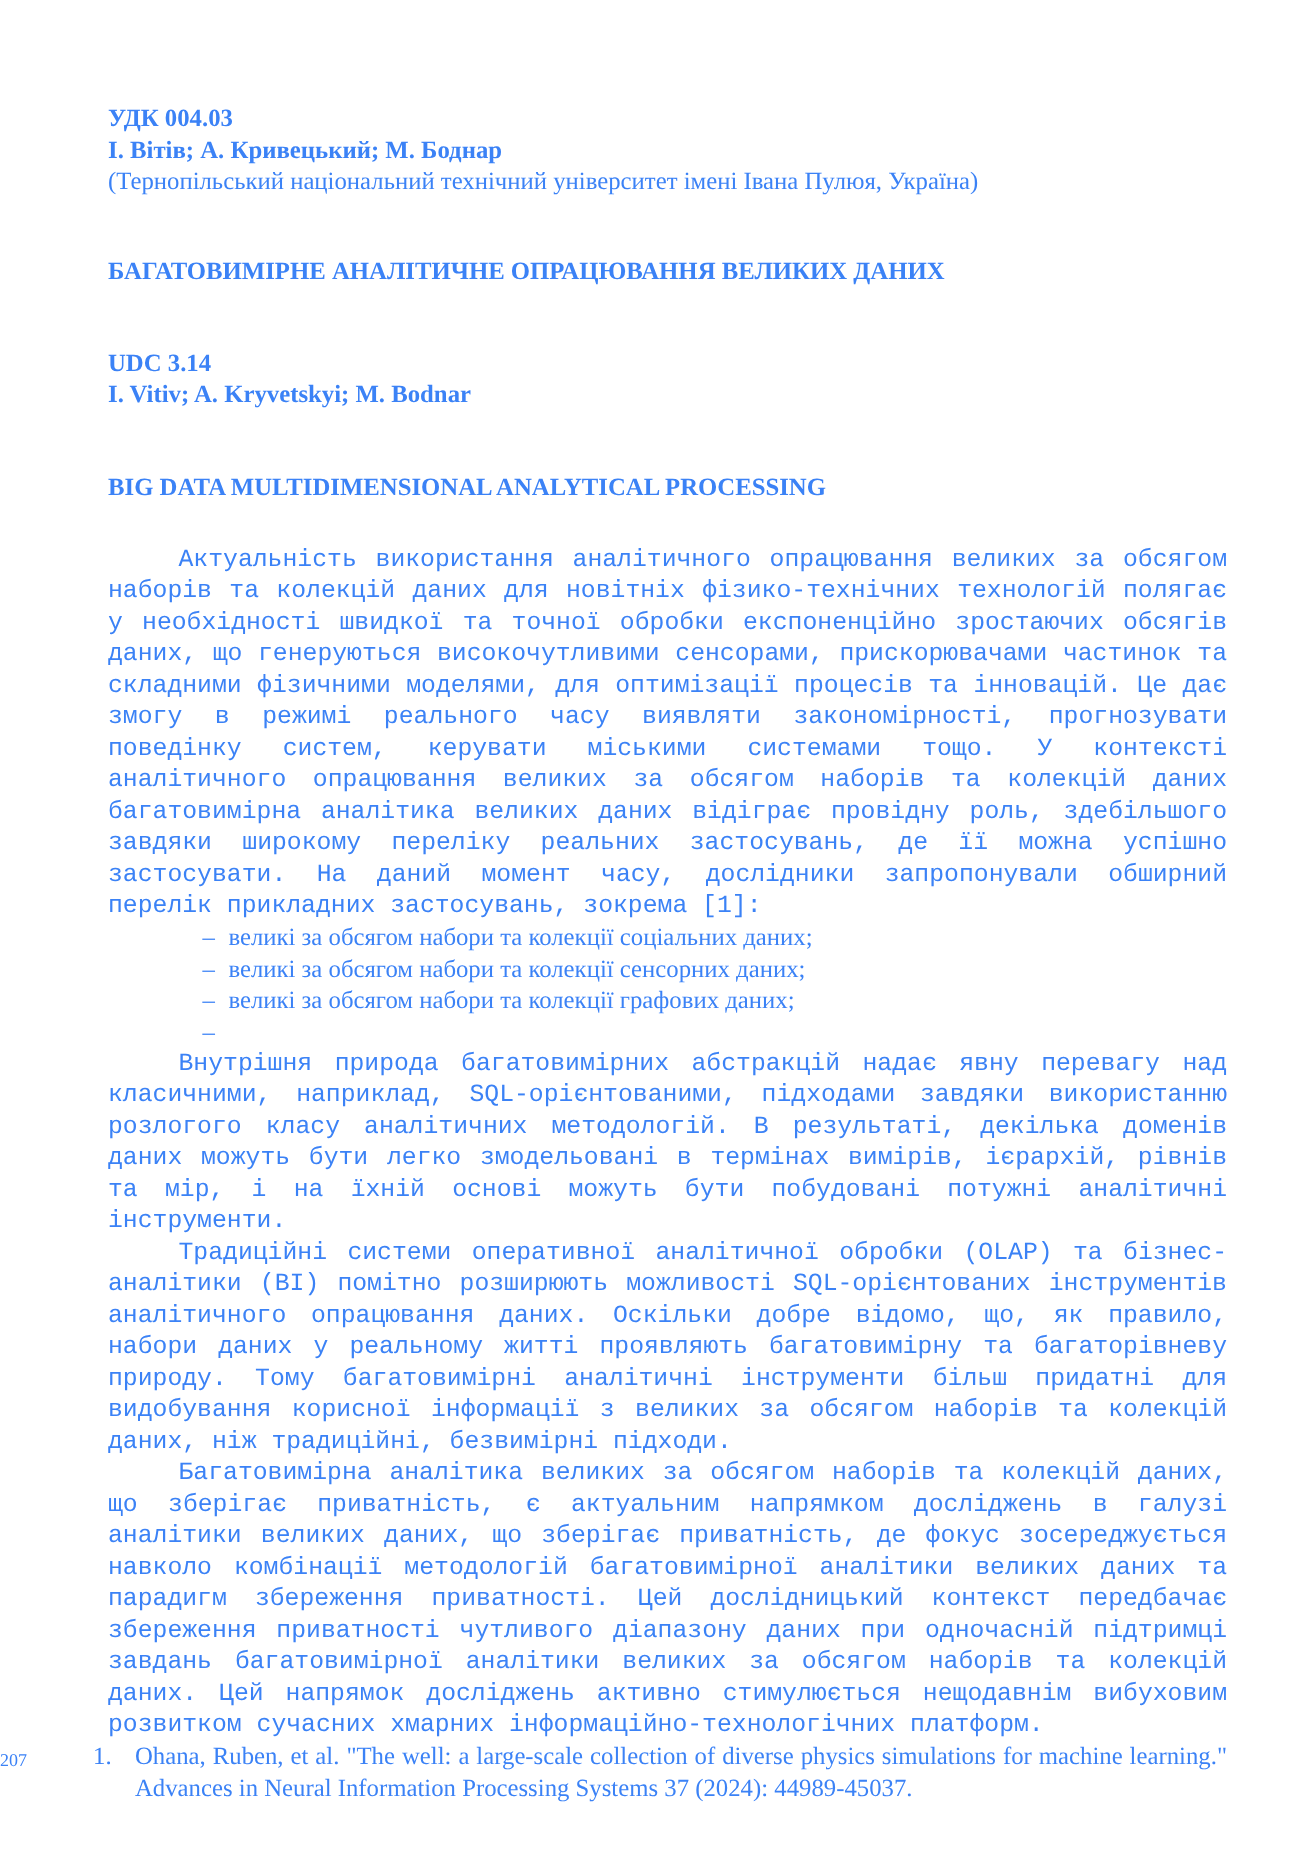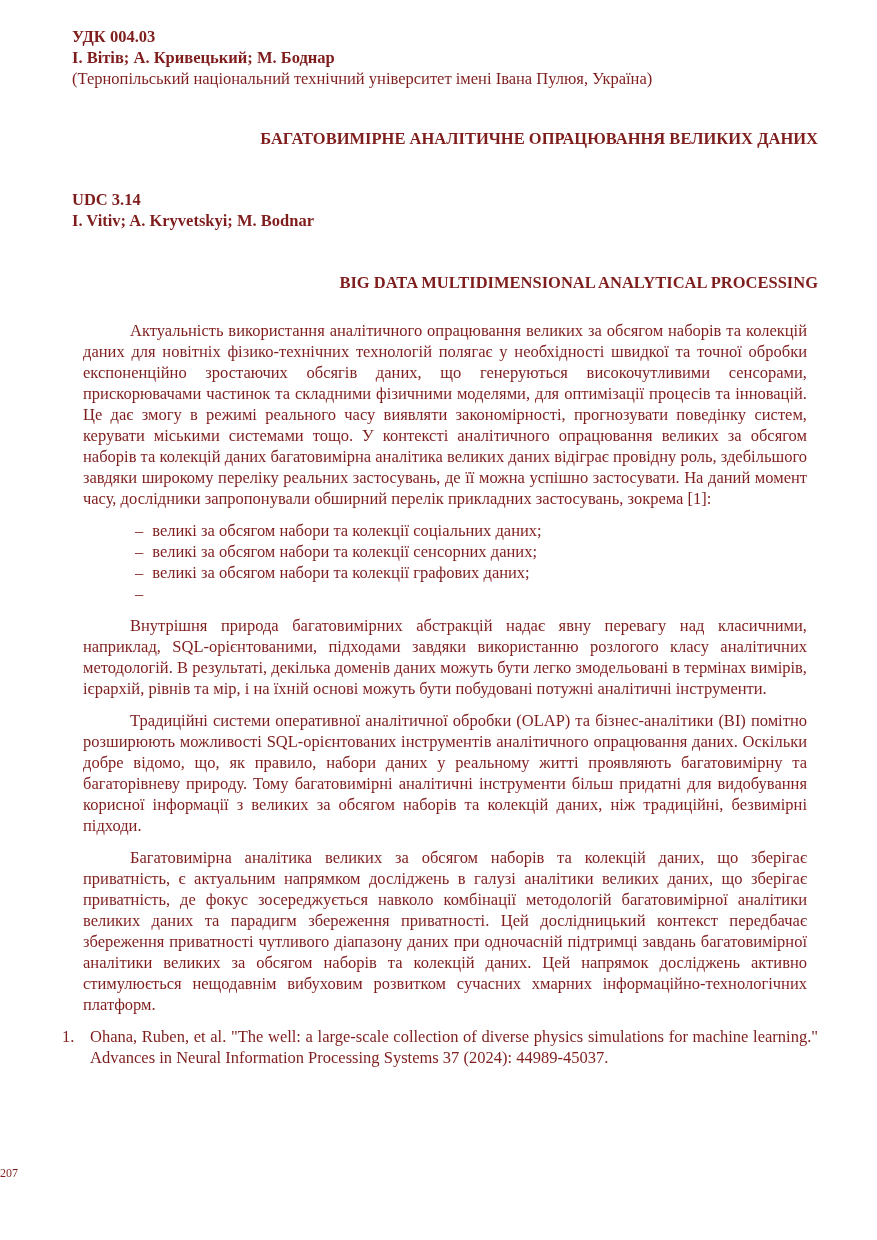--- a/index.html
+++ b/index.html
@@ -6,41 +6,42 @@
     margin: 0;
     padding: 0;
     background: #ffffff;
   }
   .page {
     position: relative;
     width: 877px;
     height: 1240px;
     background: #ffffff;
     box-sizing: border-box;
-    padding: 26px 59px 0 72px;
+    padding: 68px 59px 0 72px;
     font-family: "Liberation Serif", "DejaVu Serif", serif;
     font-size: 16.5px;
     line-height: 21px;
-    color: #7f1d1d;
+    color: #3b82f6;
     overflow: hidden;
   }
   .bold { font-weight: bold; }
   .line { margin: 0; }
   .centered-title {
-    text-align: right;
+    text-align: left;
     font-weight: bold;
     margin: 0;
   }
   .title-ua { margin-top: 39px; }
   .udc-en { margin-top: 40px; }
   .title-en { margin-top: 41px; }
   .body-para {
-    margin: 11px;
+    margin: 0;
     text-align: justify;
     text-indent: 47px;
+    font-family: Liberation Mono, monospace;
   }
   .first-para { margin-top: 27px; }
   .app-list { margin: 0; }
   .list-item {
     display: flex;
     margin: 0;
     padding-left: 63px;
   }
   .list-marker {
     flex: 0 0 auto;

